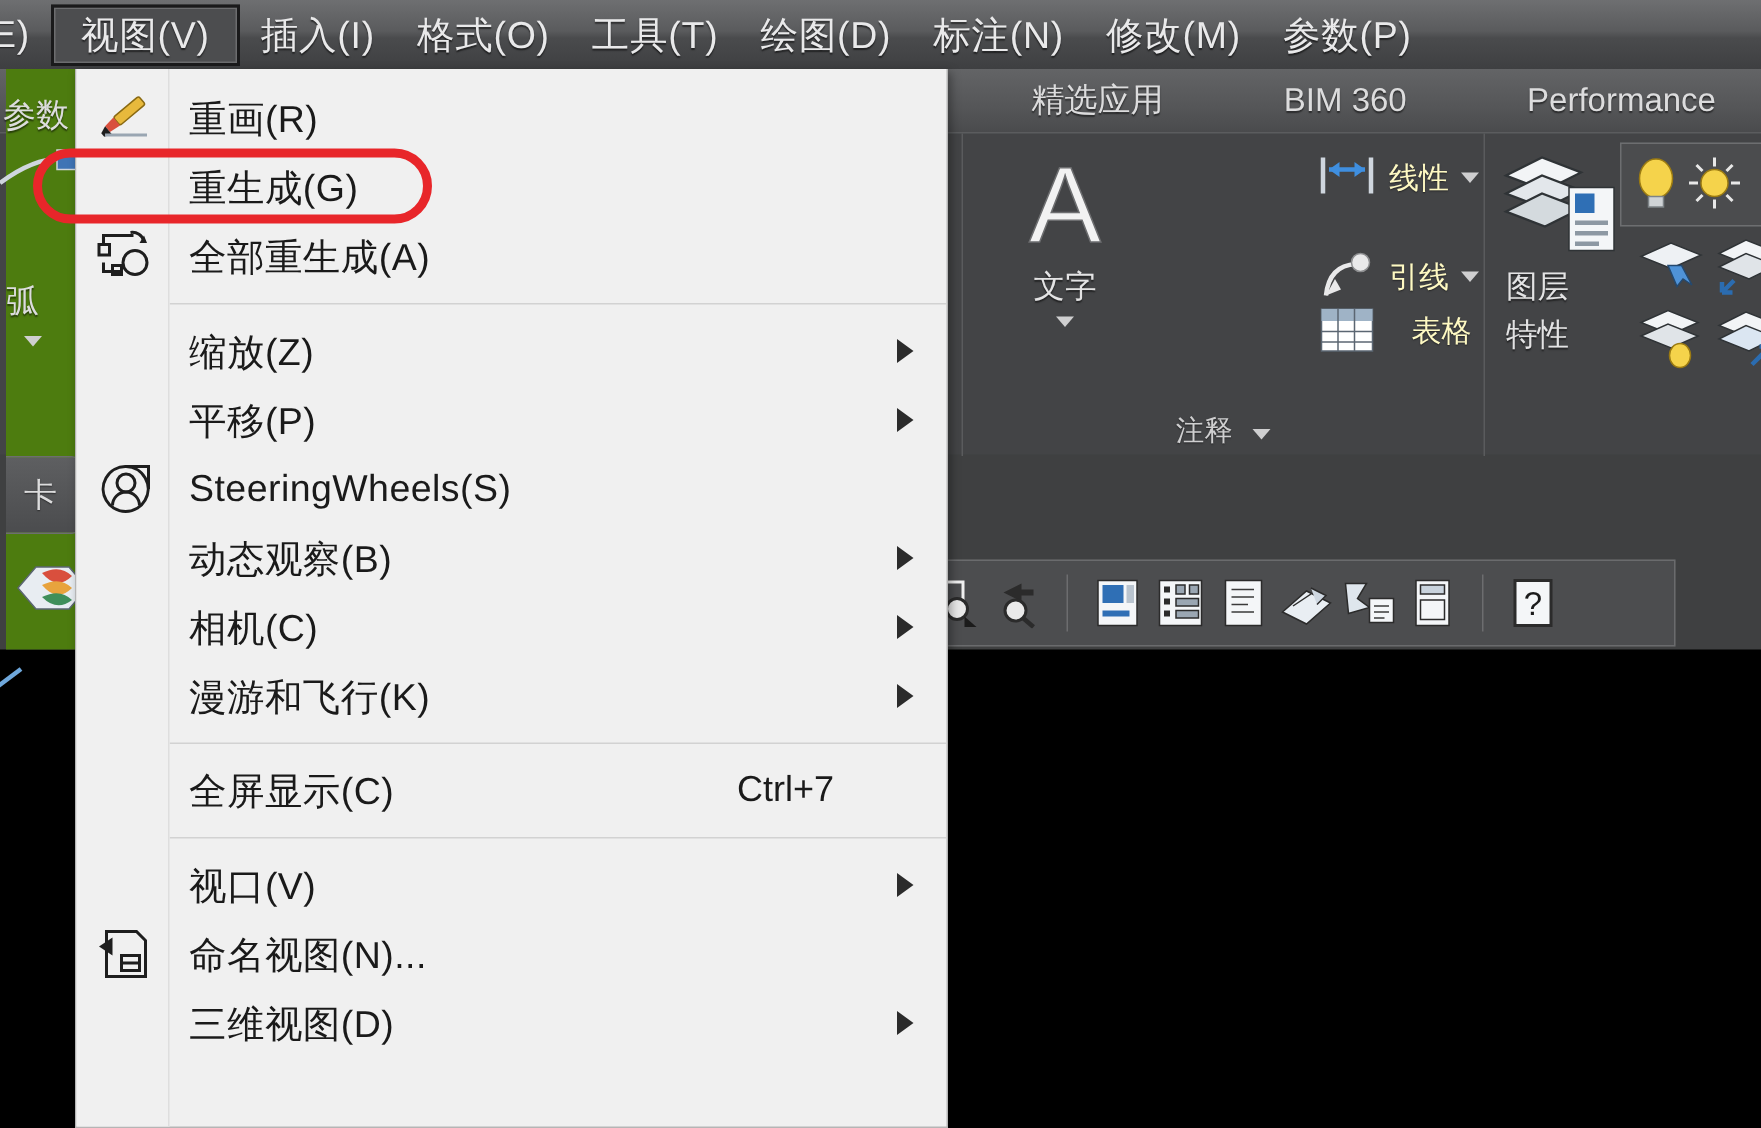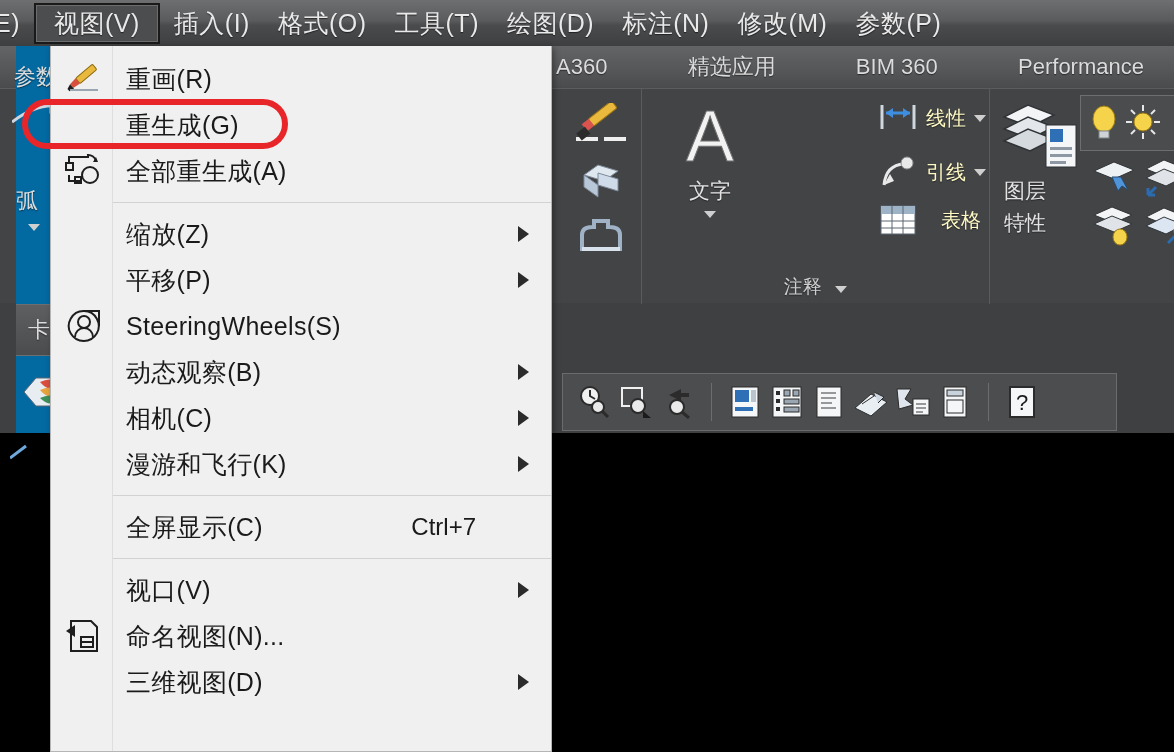--- a/index.html
+++ b/index.html
@@ -65,31 +65,31 @@
   
   .floattb {
     position: absolute; left: 562px; top: 373px; width: 555px; height: 58px;
     background: #4c4d4f; border: 1px solid #6a6b6d;
     display: flex; align-items: center; padding: 0 10px;
   }
   .floattb .sep { width:1px; height:38px; background:#6c6d6f; margin:0 12px; }
   .tbicon { width: 42px; height: 40px; display:flex; align-items:center; justify-content:center; }
 
   
-  .leftstrip { position:absolute; left:16px; top:46px; width:50px; bottom:0; background:#0369a1; }
+  .leftstrip { position:absolute; left:4px; top:46px; width:50px; bottom:0; background:#4d7c0f; }
   .ls-txt { color:#dcdcdd; font-size:22px; position:absolute; text-shadow:0 1px 1px rgba(0,0,0,.5); }
   .ls-card {
     position:absolute; left:0; width:50px; height:52px;
     background: linear-gradient(180deg,#5e5f61,#4b4c4e);
     border:1px solid #6d6e70; border-left:none; border-radius:0 6px 6px 0;
   }
 
   
   .menu {
-    position: absolute; left: 50px; top: 46px; width: 502px; height: 706px;
+    position: absolute; left: 50px; top: 46px; width: 582px; height: 706px;
     background: #f0f0f0; border: 1px solid #b5b5b5; border-top: none;
     box-shadow: 2px 2px 6px rgba(0,0,0,.35);
   }
   .menu .gutter {
     position: absolute; left: 0; top: 0; width: 62px; bottom: 0;
     background: #f0f0f0; border-right: 1px solid #dedede;
   }
   .mrow {
     position: relative; height: 46px; display: flex; align-items: center;
     padding-left: 75px; cursor: default;
@@ -189,21 +189,21 @@
               <line x1="4" y1="2" x2="4" y2="26" stroke="#cfd6de" stroke-width="3"></line>
               <line x1="36" y1="2" x2="36" y2="26" stroke="#cfd6de" stroke-width="3"></line>
               <line x1="8" y1="10" x2="32" y2="10" stroke="#3f8fe0" stroke-width="3"></line>
               <path d="M8 10 l7 -5 l0 10 z" fill="#3f8fe0"></path>
               <path d="M32 10 l-7 -5 l0 10 z" fill="#3f8fe0"></path>
             </svg>
             <span class="smlabel">线性</span>
             <span class="caret"></span>
           </div>
 
-          <div style="position:absolute; left:236px; top:60px; display:flex; align-items:center; gap:8px;">
+          <div style="position:absolute; left:236px; top:72px; display:flex; align-items:center; gap:8px;">
             <svg width="40" height="34" viewBox="0 0 40 34">
               <path d="M6 30 Q8 10 26 9" fill="none" stroke="#e9e9ea" stroke-width="3"></path>
               <path d="M6 30 l10 -4 l-4 -7 z" fill="#e9e9ea"></path>
               <circle cx="29" cy="8" r="6" fill="#e9e9ea" stroke="#8d8e90"></circle>
             </svg>
             <span class="smlabel">引线</span>
             <span class="caret"></span>
           </div>
 
           <div style="position:absolute; left:236px; top:108px; display:flex; align-items:center; gap:23px;">

